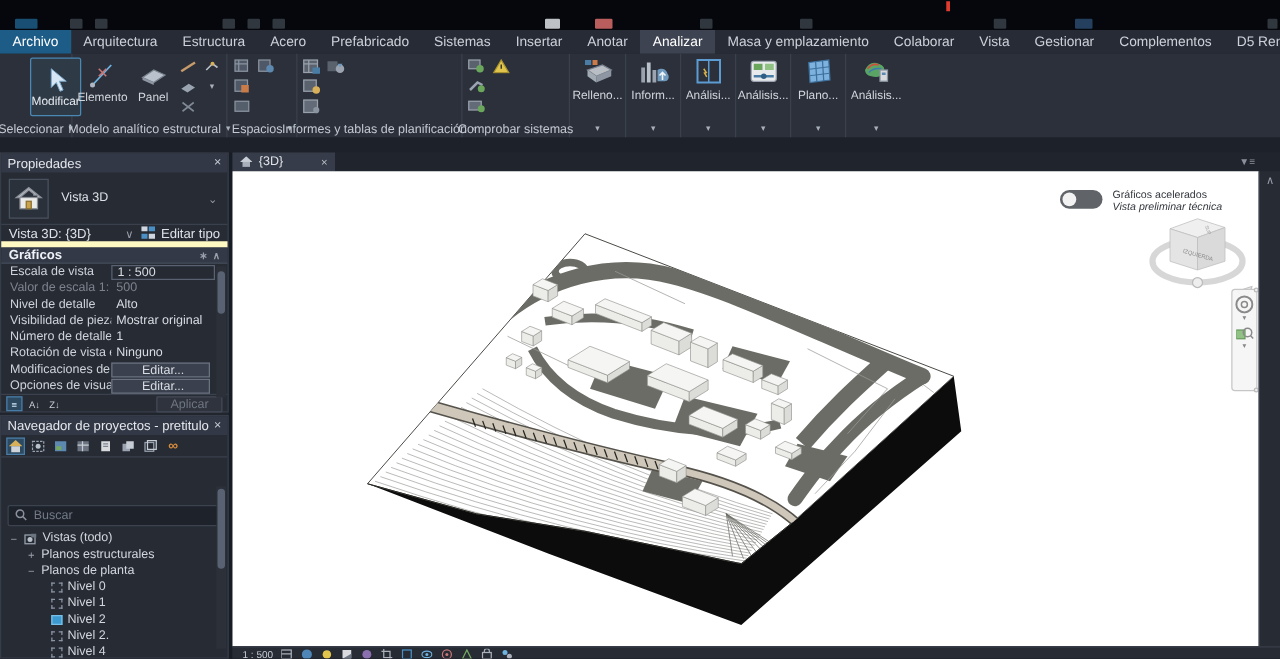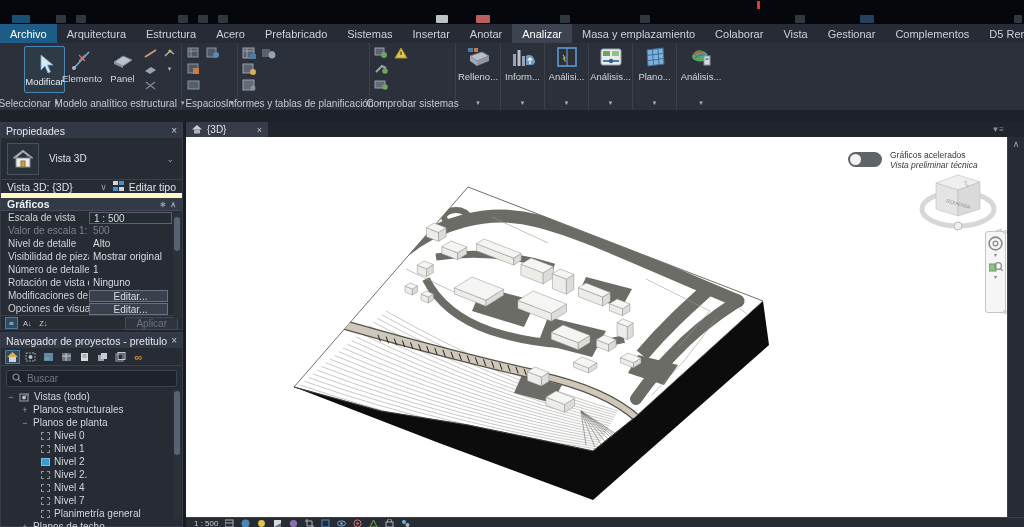--- a/index.html
+++ b/index.html
@@ -58,21 +58,21 @@
   .sorticon{width:13px;height:12px;font-size:7.5px;display:flex;align-items:center;justify-content:center;color:#c8cdd5;}
   .sorticon.active{background:#2d4a61;border:1px solid #4a7da6;color:#cfe3f2;}
   .applybtn{margin-left:auto;font-size:10px;color:#6f7580;background:#2e333d;border:1px solid #444b57;padding:0 10px;height:13px;line-height:12px;border-radius:1px;}
   .pscroll{position:absolute;right:1px;top:90px;width:8px;height:105px;background:#2b3039;}
   .pthumb{position:absolute;left:1px;top:4px;width:6px;height:34px;background:#596273;border-radius:3px;}
 
   .browser{top:332px;height:195px;}
   .bicons{height:18px;display:flex;align-items:center;gap:3px;padding:0 4px;border-bottom:1px solid #3a404c;}
   .bic{width:15px;height:14px;display:flex;align-items:center;justify-content:center;font-size:10px;}
   .bic.active{background:#2d4a61;border:1px solid #4a7da6;}
-  .searchrow{height:24px;display:flex;align-items:center;padding:0 5px;}
+  .searchrow{height:24px;display:flex;align-items:center;padding:0 5px;margin-top:34px;}
   .searchbox{flex:1;height:17px;background:#1d222b;border:1px solid #3c434f;border-radius:2px;display:flex;align-items:center;gap:5px;padding:0 5px;}
   .searchbox .ph{font-size:10px;color:#737a86;}
   .tree{position:relative;font-size:10px;color:#d2d6dd;}
   .trow{height:13px;display:flex;align-items:center;gap:4px;}
   .texp{width:8px;text-align:center;color:#9aa0ab;font-size:9px;}
   .planicon{width:9px;height:8px;border:1px dashed #8d94a2;}
   .planicon.activeview{background:#3d9ad1;border:1px solid #79c0e8;}
   .bscroll{position:absolute;right:1px;top:56px;width:8px;height:130px;background:#2b3039;}
   .bthumb{position:absolute;left:1px;top:2px;width:6px;height:64px;background:#596273;border-radius:3px;}
 

